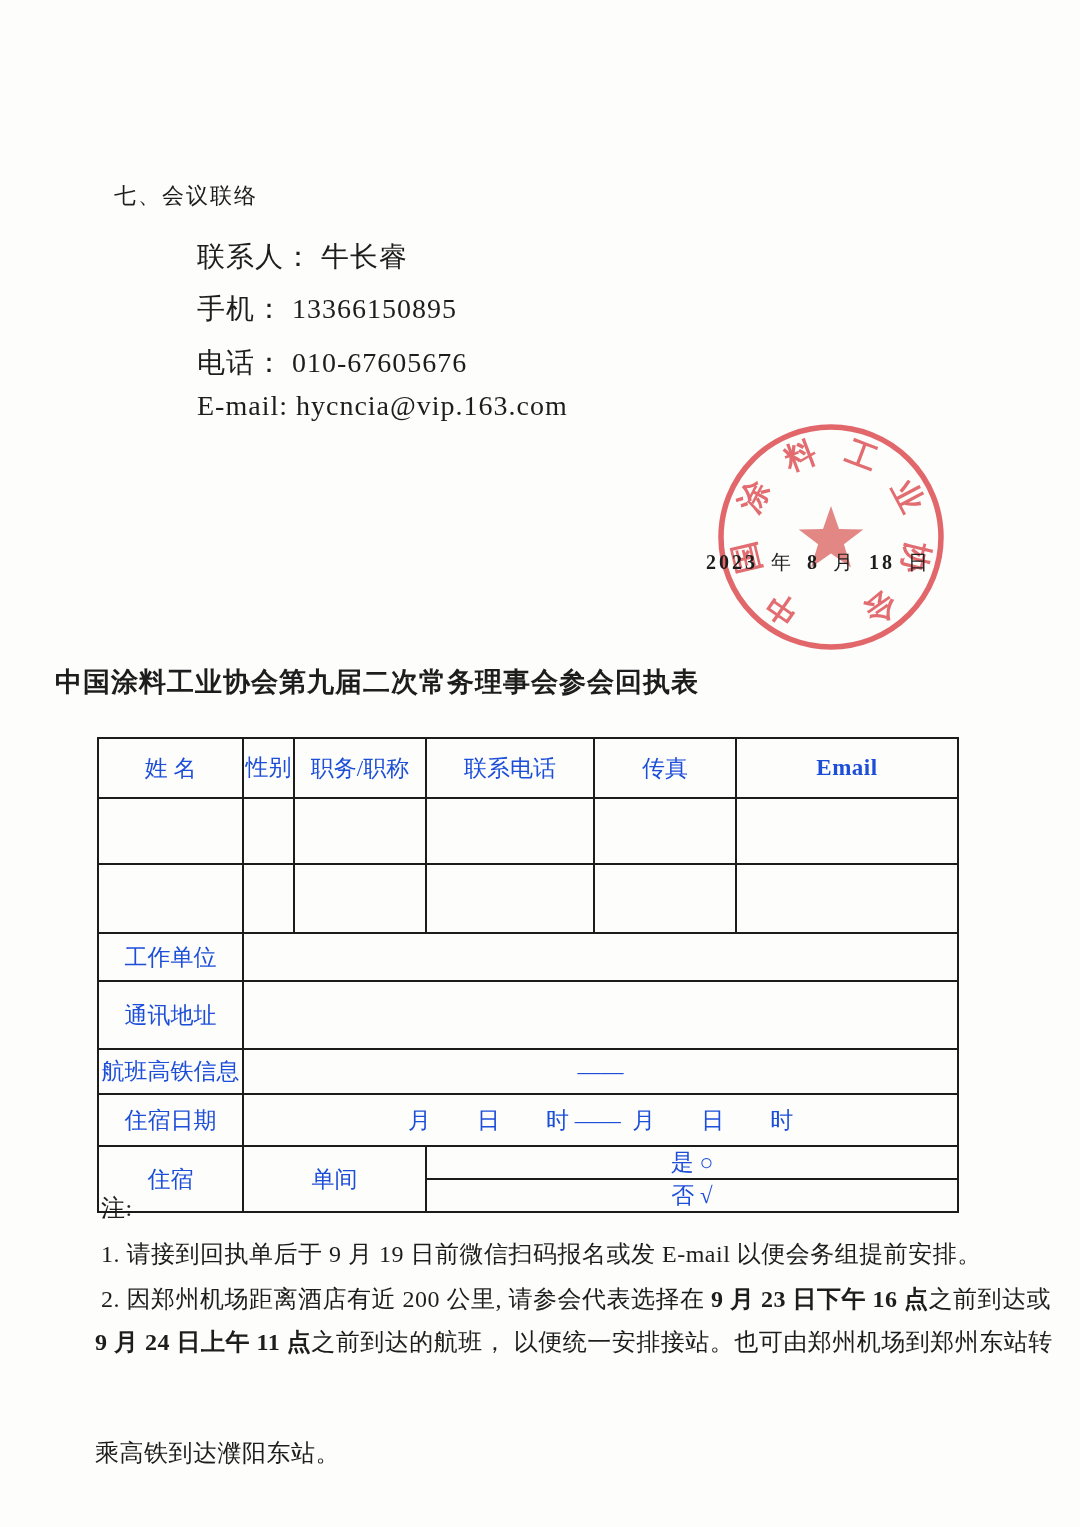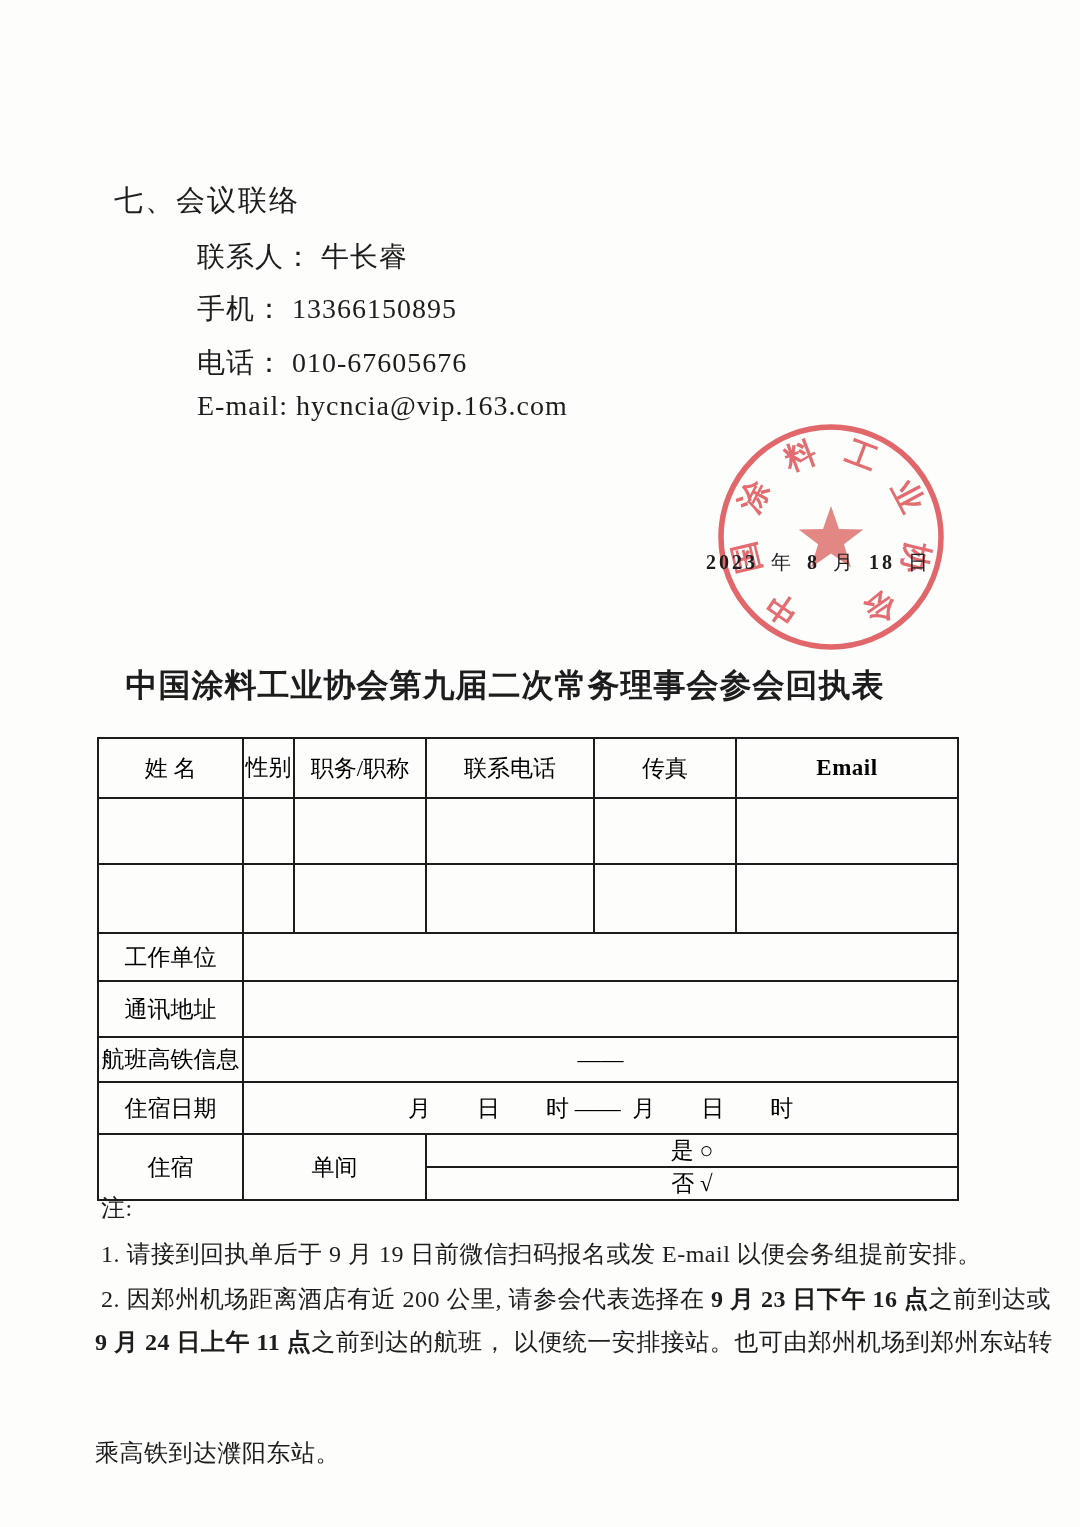--- a/index.html
+++ b/index.html
@@ -8,51 +8,51 @@
     width:1080px;height:1527px;
     margin:0 auto;
     background:#fdfdfc;
     font-family:"Liberation Serif","DejaVu Serif",serif;
     color:#1d1d1d;
     overflow:hidden;
   }
   .abs{position:absolute;white-space:nowrap;}
 
   
-  .sec-heading{left:114px;top:181px;font-size:29px;letter-spacing:2px;}
+  .sec-heading{left:114px;top:181px;font-size:22px;letter-spacing:2px;}
   .contact-line{left:197px;font-size:28px;letter-spacing:1px;}
   .cl0{top:238px;} .cl1{top:290px;} .cl2{top:344px;} .cl3{top:390px;}
 
   
   .stamp-svg{left:706px;top:412px;width:250px;height:250px;position:absolute;}
   .seal-ch{font-size:31px;font-family:"Liberation Serif","DejaVu Serif",serif;
            dominant-baseline:central;font-weight:bold;}
   .stamp-org{left:704px;top:492px;font-size:28px;letter-spacing:1px;z-index:3;}
   .stamp-date{left:706px;top:549px;font-size:20px;letter-spacing:3px;word-spacing:5px;z-index:3;}
 
   
   .form-title{
-    left:55px;top:664px;width:900px;text-align:center;
+    left:55px;top:664px;width:900px;
     font-family:"Liberation Sans","DejaVu Sans",sans-serif;
-    font-weight:700;font-size:32px;letter-spacing:1px;
+    font-weight:700;font-size:27px;letter-spacing:1px;
   }
 
   
   table.form{
     position:absolute;left:97px;top:737px;
     border-collapse:collapse;table-layout:fixed;
-    font-size:23px;color:#000000;
+    font-size:23px;color:#1d4ed8;
   }
   table.form td{
     border:2px solid #1c1c1c;
     text-align:center;vertical-align:middle;
     padding:0;overflow:hidden;
   }
   tr.hdr{height:60px;} tr.er1{height:66px;} tr.er2{height:69px;}
-  tr.wu{height:48px;} tr.addr{height:56px;} tr.flt{height:45px;}
+  tr.wu{height:48px;} tr.addr{height:68px;} tr.flt{height:45px;}
   tr.sd{height:52px;} tr.stay-a{height:28px;} tr.stay-b{height:29px;}
   td.gender{line-height:1.2;}
   td.email-h{font-weight:700;letter-spacing:0.5px;}
   td.opt{text-align:left;padding-left:42px;}
   td.presp{white-space:pre;}
 
   
   .note{font-size:24px;letter-spacing:0.5px;}
   .nl{left:101px;} .nc{left:95px;}
   .n0{top:1192px;} .n1{top:1238px;} .n2{top:1283px;} .n3{top:1326px;} .n4{top:1437px;}

